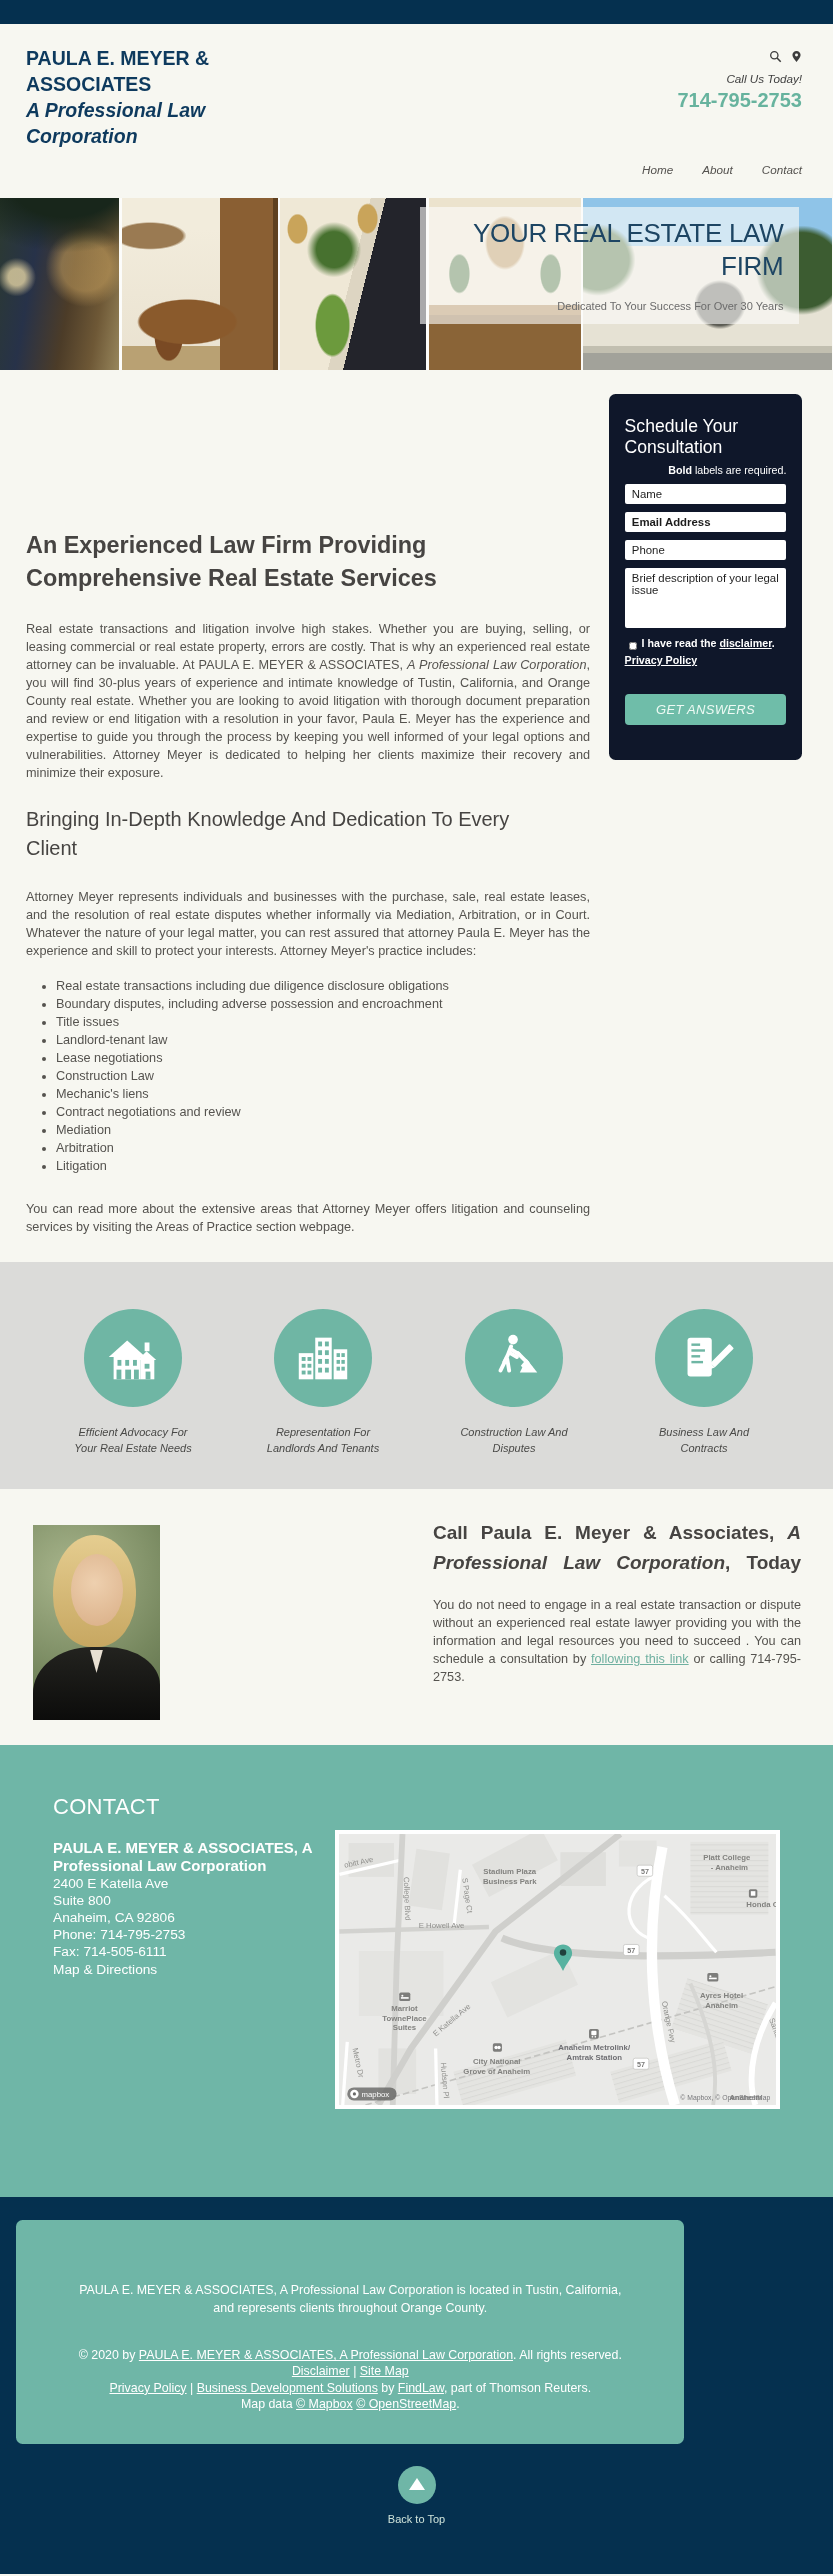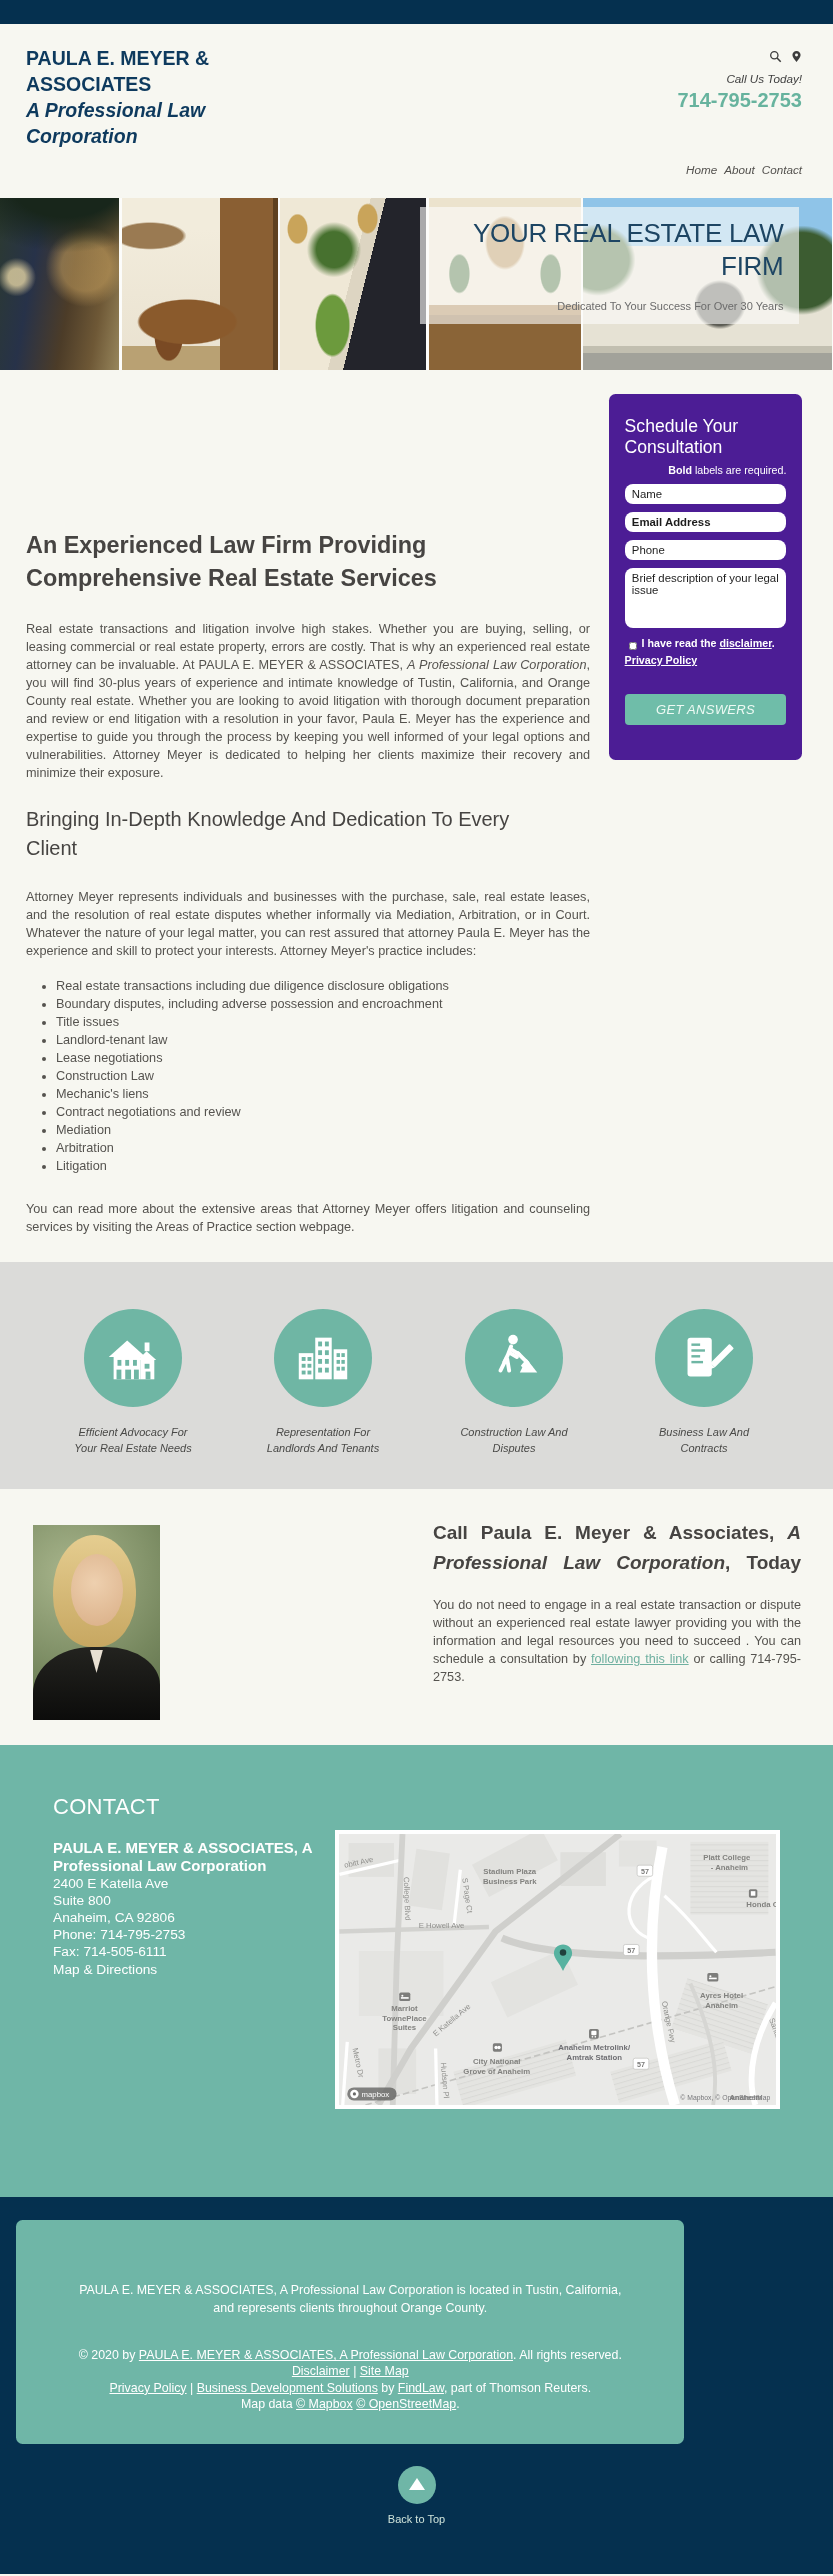--- a/index.html
+++ b/index.html
@@ -14,21 +14,21 @@
 
   
   .header { position:relative; height:174px; background:#f7f7f1; }
   .logo { position:absolute; left:26px; top:21px; width:225px;
           font-size:19.5px; line-height:26px; font-weight:bold; color:#0e3a5e; }
   .logo .sub { font-style:italic; }
   .hdr-icons { position:absolute; right:30px; top:26px; display:flex; gap:8.5px; }
   .hdr-icons svg { display:block; cursor:pointer; }
   .callus { position:absolute; right:31px; top:48px; font-style:italic; font-size:11.7px; color:#3f3f3f; }
   .phone  { position:absolute; right:31px; top:65px; font-size:20px; font-weight:bold; color:#67b39e; cursor:pointer;text-align:center; }
-  .nav { position:absolute; right:31px; top:139px; display:flex; gap:7px; }
+  .nav { position:absolute; right:31px; top:139px; display:flex; gap:29px; }
   .nav span { font-style:italic; font-size:11.7px; color:#54524f; cursor:pointer; }
 
   
   .hero { position:relative; height:172px; background:#fcfcfa; display:flex; }
   .hero .ph { height:100%; }
   .ph + .ph { margin-left:2.6px; }
   .ph1 { width:119px;
     background:
       radial-gradient(circle at 14% 46%, rgba(240,222,170,.75) 0 6%, transparent 14%),
       radial-gradient(ellipse 130% 55% at 55% -8%, #18261b 35%, transparent 72%),
@@ -78,25 +78,25 @@
   .article { position:absolute; left:26px; top:0; width:564px; }
   .article h1 { margin:159px 0 0; width:456px; font-size:23.4px; line-height:33px; font-weight:bold; color:#464442; }
   .article h2 { margin:23.4px 0 0; width:495px; font-size:20px; line-height:29px; font-weight:400; color:#464442; }
   .article p { margin:25px 0 0; font-size:12.7px; line-height:18px; text-align:justify; color:#55534f; }
   .article ul { margin:17px 0 0; padding-left:30px; }
   .article li { font-size:12.7px; line-height:18px; color:#55534f; }
   .it { font-style:italic; }
 
   
   .form-card { position:absolute; left:609px; top:24px; width:193px; height:366px;
-    background:#4c1d95; border-radius:6.5px; padding:0 15.6px; color:#fff; }
+    background:#0f172a; border-radius:6.5px; padding:0 15.6px; color:#fff; }
   .form-card h3 { margin:21.5px 0 0; font-size:17.6px; line-height:21.5px; font-weight:400; color:#fff; }
   .form-note { margin-top:5.9px; font-size:10.7px;text-align:right; }
   .form-note b { font-weight:bold; }
-  .fc-input { display:block; width:100%; height:20px; margin-top:7.8px; border:none; border-radius:8px;
+  .fc-input { display:block; width:100%; height:20px; margin-top:7.8px; border:none; border-radius:2px;
     padding:0 7.2px; font-size:11.4px; font-family:"Liberation Sans",sans-serif; background:#fff; color:#222; }
   .fc-input::placeholder { color:#1d1d1d; opacity:1; }
   .fc-input.bold::placeholder { font-weight:bold; }
   textarea.fc-input { height:60px; padding-top:4.6px; resize:none; }
   .chk { position:relative; display:block; margin-top:9px; padding-left:17px;
     font-size:10.7px; line-height:13.7px; font-weight:bold; }
   .chk input { position:absolute; left:0; top:2px; width:8.5px; height:8.5px; }
   .chk .lnk { text-decoration:underline; cursor:pointer; }
   .privacy { margin-top:3.3px; font-size:10.7px; font-weight:bold; text-decoration:underline; cursor:pointer; display:inline-block; }
   .submit { display:block; width:100%; height:31px; margin-top:28px; border:none; border-radius:3.9px;

